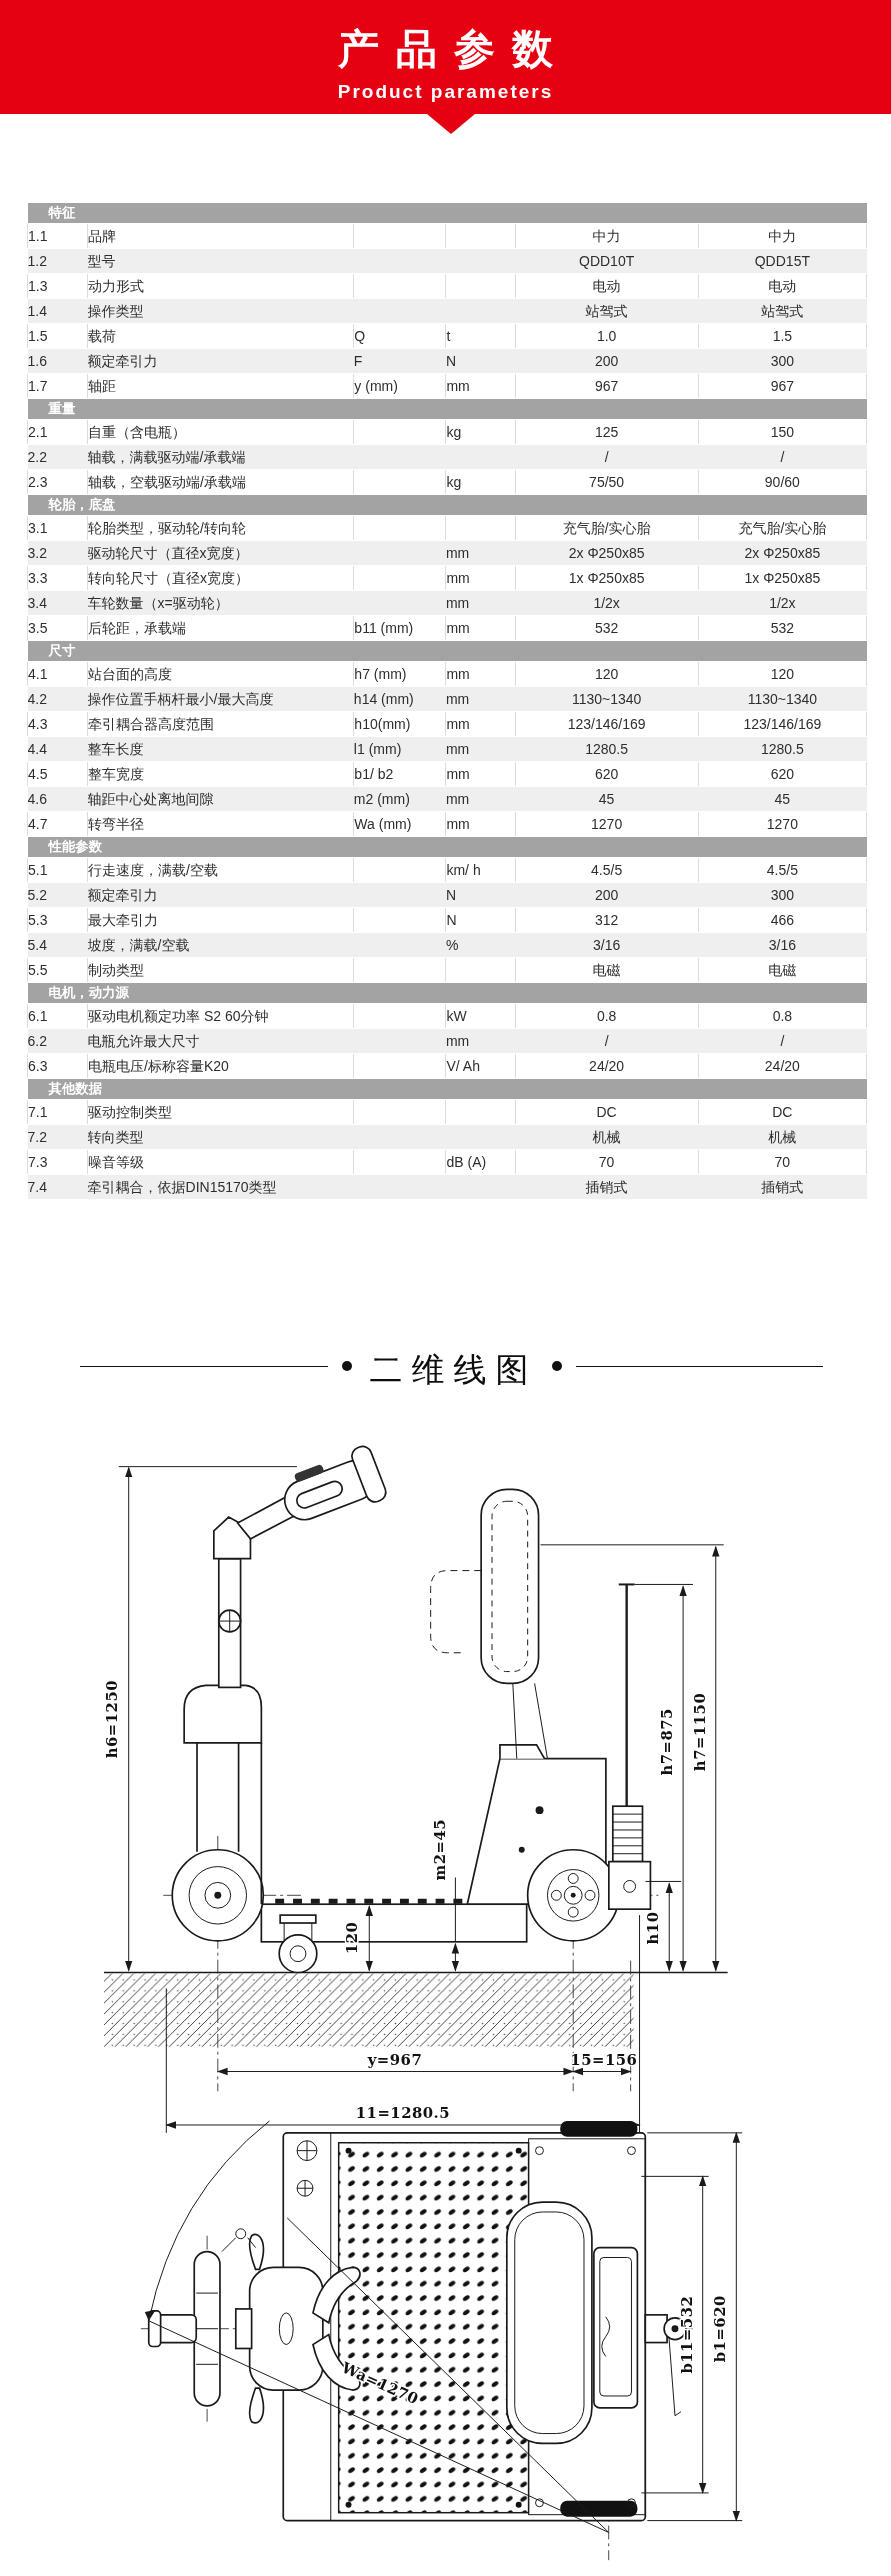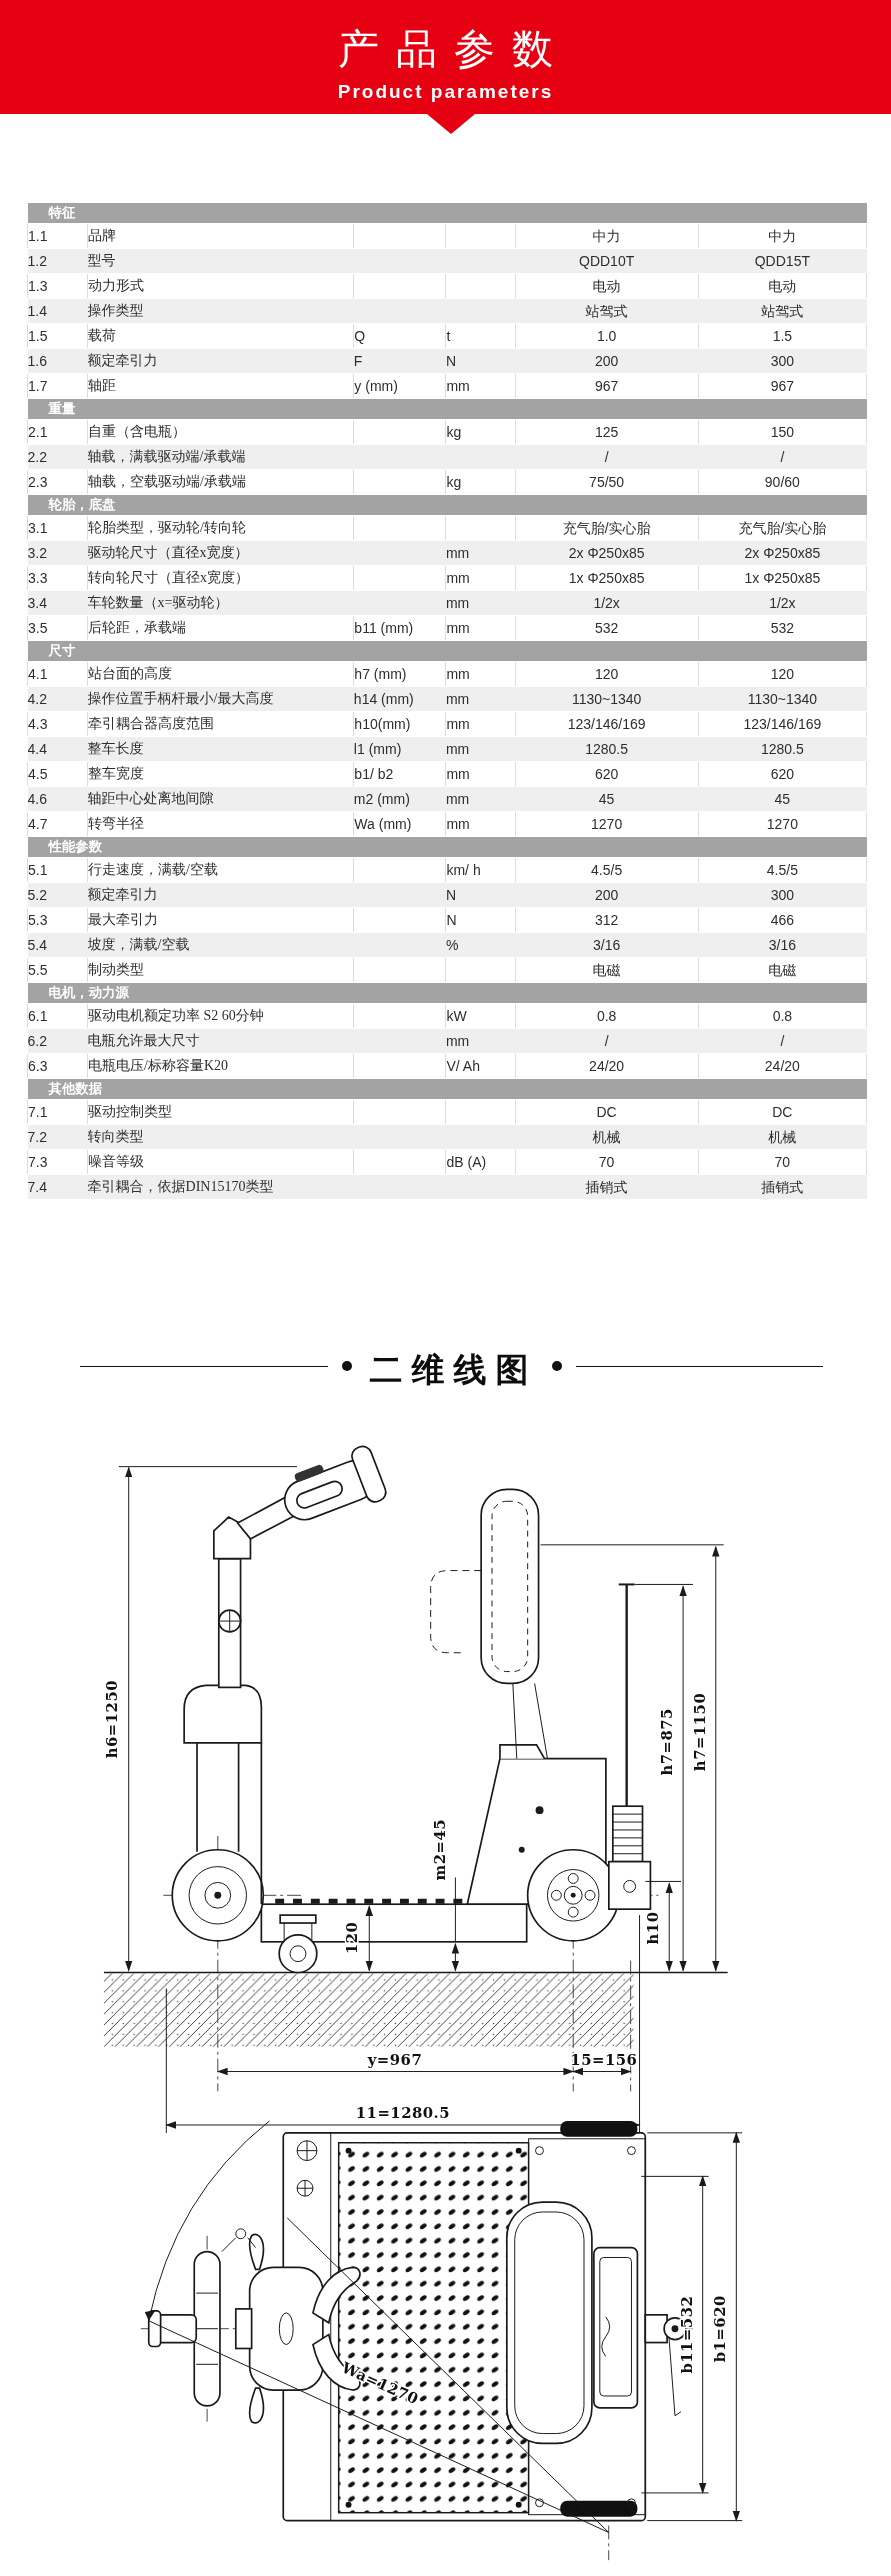--- a/index.html
+++ b/index.html
@@ -2,46 +2,46 @@
 <html><head>
 <meta charset="utf-8">
 <style>
   html,body{margin:0;padding:0;background:#fff;}
   .page{position:relative;width:891px;height:2576px;background:#fff;overflow:hidden;
         font-family:"Liberation Sans","DejaVu Sans",sans-serif;}
   .abs{position:absolute;}
 
   
   .banner{left:0;top:0;width:891px;height:114px;background:#e50012;text-align:center;}
-  .banner-title{padding-top:22px;font-size:41px;font-weight:normal;color:#fff;letter-spacing:17px;text-indent:17px;}
+  .banner-title{padding-top:22px;font-size:41px;font-weight:bold;color:#fff;letter-spacing:17px;text-indent:17px;}
   .banner-sub{margin-top:4px;font-size:19px;font-weight:bold;color:#fff;letter-spacing:2px;}
   .banner-tri{left:427px;top:114px;width:0;height:0;border-left:24px solid transparent;
               border-right:24px solid transparent;border-top:20px solid #e50012;}
 
   
   .spec-wrap{left:27px;top:203px;width:840px;}
   table.spec{border-collapse:collapse;table-layout:fixed;width:840px;font-size:14px;color:#2e2e2e;}
   table.spec td{height:24px;line-height:24px;padding:0;white-space:nowrap;overflow:hidden;
                 border-bottom:1px solid #fff;}
   tr.sec-row td{background:#a3a3a3;color:#fff;height:20px;line-height:20px;
                 padding-left:21px;font-weight:bold;font-size:13.4px;}
   tr.g td{background:#efefef;}
   tr.w td{border-left:1px solid #dcdcdc;}
   tr.w td:last-child{border-right:1px solid #dcdcdc;}
   td.c0{padding-left:13px;margin-top:40px;}
-  td.c1{padding-left:11px;font-family:Liberation Serif, serif;}
+  td.c1{padding-left:11px;}
   td.c2{padding-left:8px;}
   td.c3{padding-left:8px;}
   td.c4,td.c5{text-align:center;}
 
   
   .h2wrap{left:80px;top:1342px;width:743px;height:48px;display:flex;align-items:center;}
   .h2line{flex:1;height:0;border-top:1.5px solid #111;}
   .h2dot{width:10px;height:10px;border-radius:50%;background:#111;margin:0 14px;flex:none;}
-  .h2text{font-size:33px;font-weight:bold;color:#0d0d0d;letter-spacing:9px;text-indent:4px;flex:none;margin-top:8px;}
+  .h2text{font-size:33px;font-weight:normal;color:#0d0d0d;letter-spacing:9px;text-indent:4px;flex:none;margin-top:8px;}
 
   
   svg .ln{stroke:#1a1a1a;stroke-width:1.7;fill:none;}
   svg .fw{stroke:#1a1a1a;stroke-width:1.7;fill:#fff;}
   svg .thin{stroke:#1a1a1a;stroke-width:1;fill:none;}
   svg .dim{stroke:#1a1a1a;stroke-width:1;fill:none;}
   svg .cl{stroke:#333;stroke-width:.9;fill:none;stroke-dasharray:14 4 3 4;}
   svg text.dlab{font-family:"DejaVu Serif",serif;font-weight:bold;font-size:15px;fill:#111;
                 letter-spacing:.5px;paint-order:stroke;stroke:#fff;stroke-width:3px;}
 </style>

